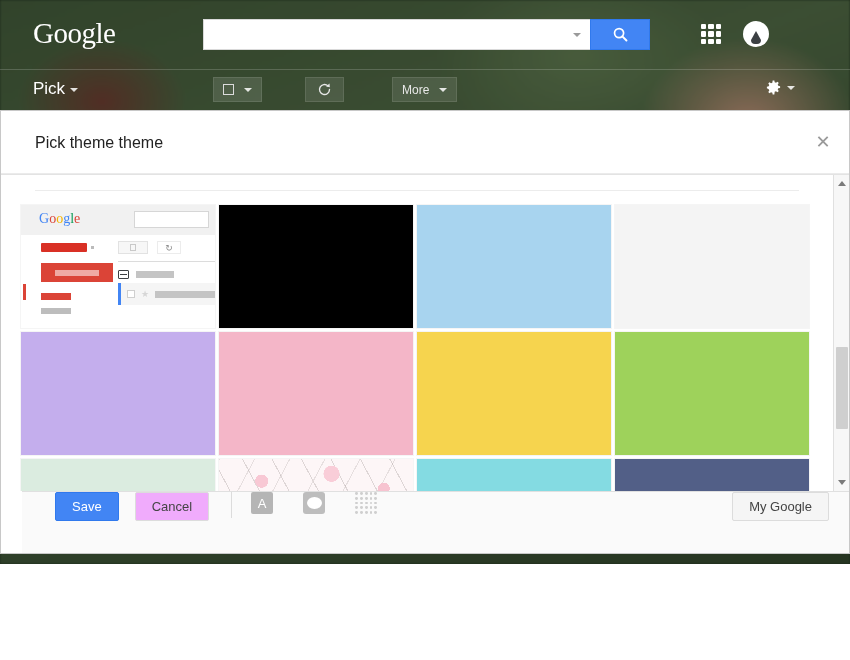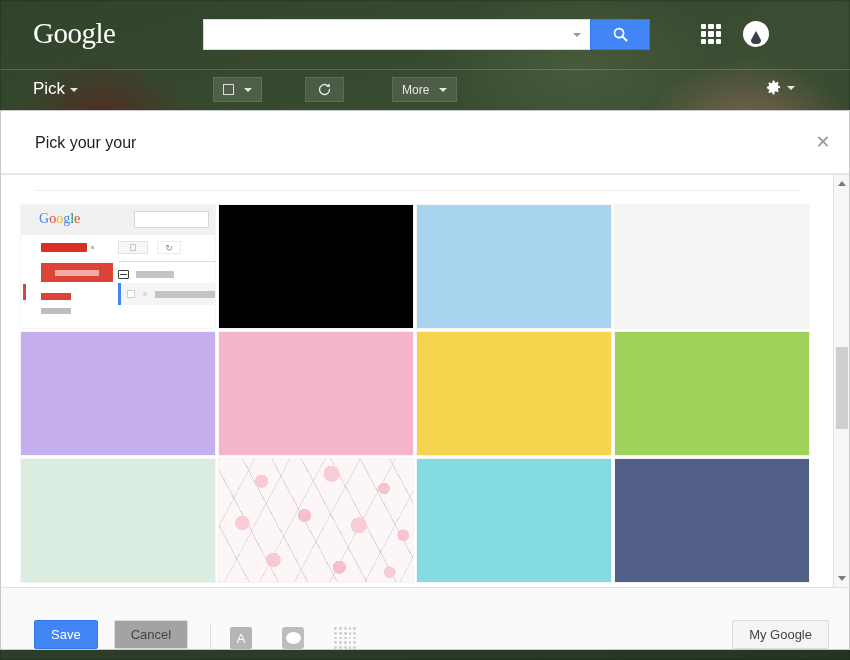--- a/index.html
+++ b/index.html
@@ -5,21 +5,21 @@
   * { box-sizing: border-box; margin: 0; padding: 0; }
   html, body {
     width: 850px; height: 660px;
     font-family: "Liberation Sans", sans-serif;
     overflow: hidden;
     background: #ffffff;
   }
 
   #app {
     position: relative;
-    width: 850px; height: 660px;
+    width: 850px; height: 564px;
     overflow: hidden;
     background: #1d2a1c;
   }
 
   
   .bg-photo {
     position: absolute; inset: 0;
     background-color: #44543c;
     background-image:
       radial-gradient(ellipse 120px 90px at 12% 18%, rgba(120,40,40,0.75), rgba(120,40,40,0) 70%),
@@ -237,29 +237,29 @@
   .vs-down span { border-top: 5px solid #7a7a7a; }
   .vs-thumb {
     position: absolute; left: 2px; width: 12px; top: 172px; height: 82px;
     background: #cfcfcf; border-radius: 1px; cursor: pointer;
   }
 
   
   .dialog-footer {
     flex: 0 0 62px; height: 62px; position: relative;
     border-top: 1px solid #e0e0e0; background: #fafafa;
-    display: flex; align-items: flex-end; padding: 0 20px;
+    display: flex; align-items: flex-start; padding: 0 20px; margin-left: 21px;
   }
   .btn {
     height: 29px; padding: 0 16px; font-size: 13px; cursor: pointer;
     border-radius: 2px; display: flex; align-items: center; justify-content: center;
     font-family: "Liberation Sans", sans-serif;
   }
   .btn-save { background: #4285f4; border: 1px solid #3079ed; color: #ffffff; margin-left: 13px; }
-  .btn-cancel { background: #a3a3a3; border: 1px solid #dcdcdc; color: #444444; margin-left: 16px; }
+  .btn-cancel { background: #f0abfc; border: 1px solid #dcdcdc; color: #444444; margin-left: 16px; }
   .footer-div { width: 1px; height: 26px; background: #dcdcdc; margin: 0 19px 0 22px; }
   .ftool { width: 22px; height: 22px; margin-right: 30px; cursor: pointer; }
   .ftool-text {
     background: #b5b5b5; color: #ffffff; display:flex; align-items:center; justify-content:center;
     font-size: 13px; border-radius: 2px;
   }
   .ftool-vig {
     background: #bdbdbd; border-radius: 3px; display:flex; align-items:center; justify-content:center;
   }
   .ftool-vig i { width: 15px; height: 12px; border-radius: 50%; background: #ffffff; display:block; }
@@ -338,21 +338,21 @@
         <path fill="#ffffff" d="M12 8.2a3.8 3.8 0 1 0 0 7.6 3.8 3.8 0 0 0 0-7.6zm0 5.8a2 2 0 1 1 0-4 2 2 0 0 1 0 4z"></path>
         <path fill="#ffffff" d="M10.8 2h2.4l.45 2.6 1.85.78 2.2-1.45 1.7 1.7-1.45 2.2.78 1.85 2.6.45v2.4l-2.6.45-.78 1.85 1.45 2.2-1.7 1.7-2.2-1.45-1.85.78L13.2 22h-2.4l-.45-2.6-1.85-.78-2.2 1.45-1.7-1.7 1.45-2.2-.78-1.85L2.67 13.2v-2.4l2.6-.45.78-1.85-1.45-2.2 1.7-1.7 2.2 1.45 1.85-.78z"></path>
       </svg>
       <span class="caret-w" style="margin-left:0"></span>
     </div>
   </div>
 
   <div class="dialog">
 
     <div class="dialog-header">
-      <div class="dialog-title">Pick your your</div>
+      <div class="dialog-title">Pick theme theme</div>
       <div class="dialog-close">✕</div>
     </div>
 
     <div class="theme-scroll">
       <div class="theme-inner">
         <div class="partial-row"></div>
 
         <div class="theme-grid">
 
           <div class="thumb mini">

